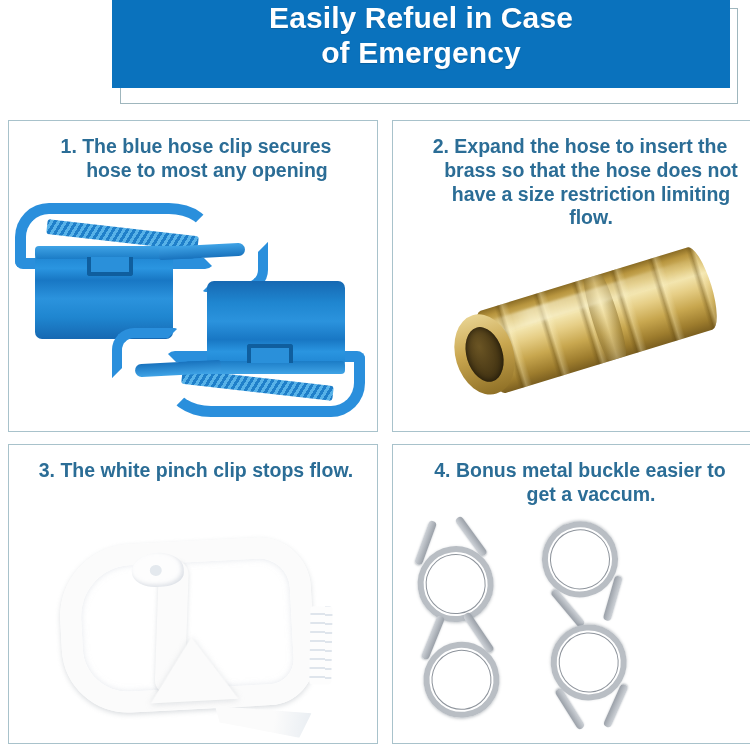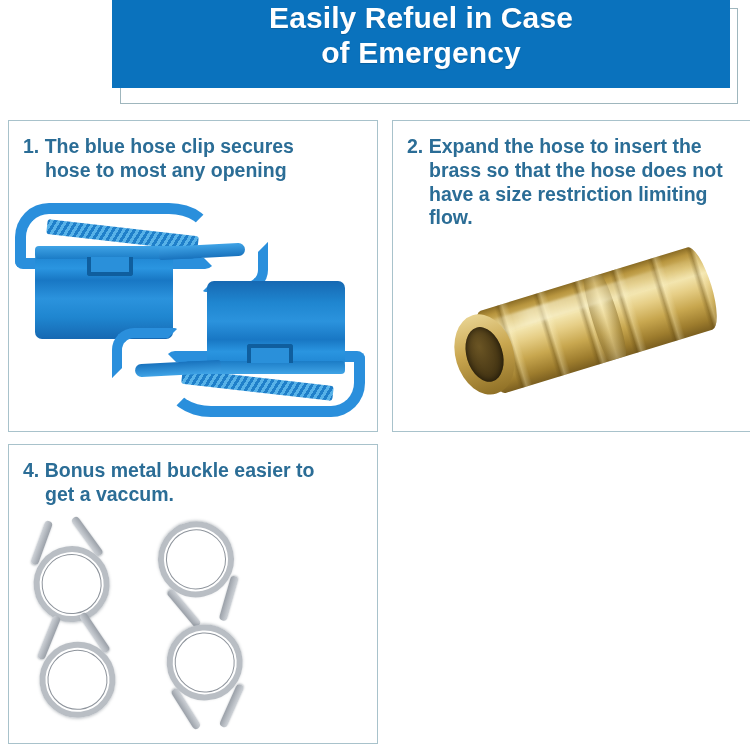--- a/index.html
+++ b/index.html
@@ -79,20 +79,21 @@
     position: absolute;
     left: 14px;
     top: 14px;
     right: 8px;
     color: #2b6d96;
     font-size: 19.5px;
     font-weight: bold;
     line-height: 1.22;
     white-space: pre-line;
     text-indent: 0;
+    text-align: center;
   }
   .panel-caption.hang {
     padding-left: 22px;
     text-indent: -22px;
   }
   .panel-figure {
     position: absolute;
     left: 0;
     right: 0;
     bottom: 0;
@@ -433,20 +434,33 @@
           <div class="brass-mid-ridge"></div>
         </div>
         <div class="brass-highlight"></div>
         <div class="brass-end">
           <div class="brass-bore"></div>
         </div>
       </div>
     </div>
   </div>
 
+  <div class="panel">
+    <div class="panel-caption hang">3. The white pinch clip stops flow.</div>
+    <div class="panel-figure" id="fig-pinch">
+      <div id="pinch-clip">
+        <div class="pinch-outline"></div>
+        <div class="pinch-divider"></div>
+        <div class="pinch-nub"></div>
+        <div class="pinch-vwedge"></div>
+        <div class="pinch-teeth"></div>
+        <div class="pinch-tip"></div>
+      </div>
+    </div>
+  </div>
 
   <div class="panel">
     <div class="panel-caption hang">4. Bonus metal buckle easier to
 get a vaccum.</div>
     <div class="panel-figure" id="fig-clamps">
 
       <div class="spring-clamp" id="clamp-1">
         <div class="spring-tang tang-l"></div>
         <div class="spring-tang tang-r"></div>
         <div class="spring-ring"></div>

